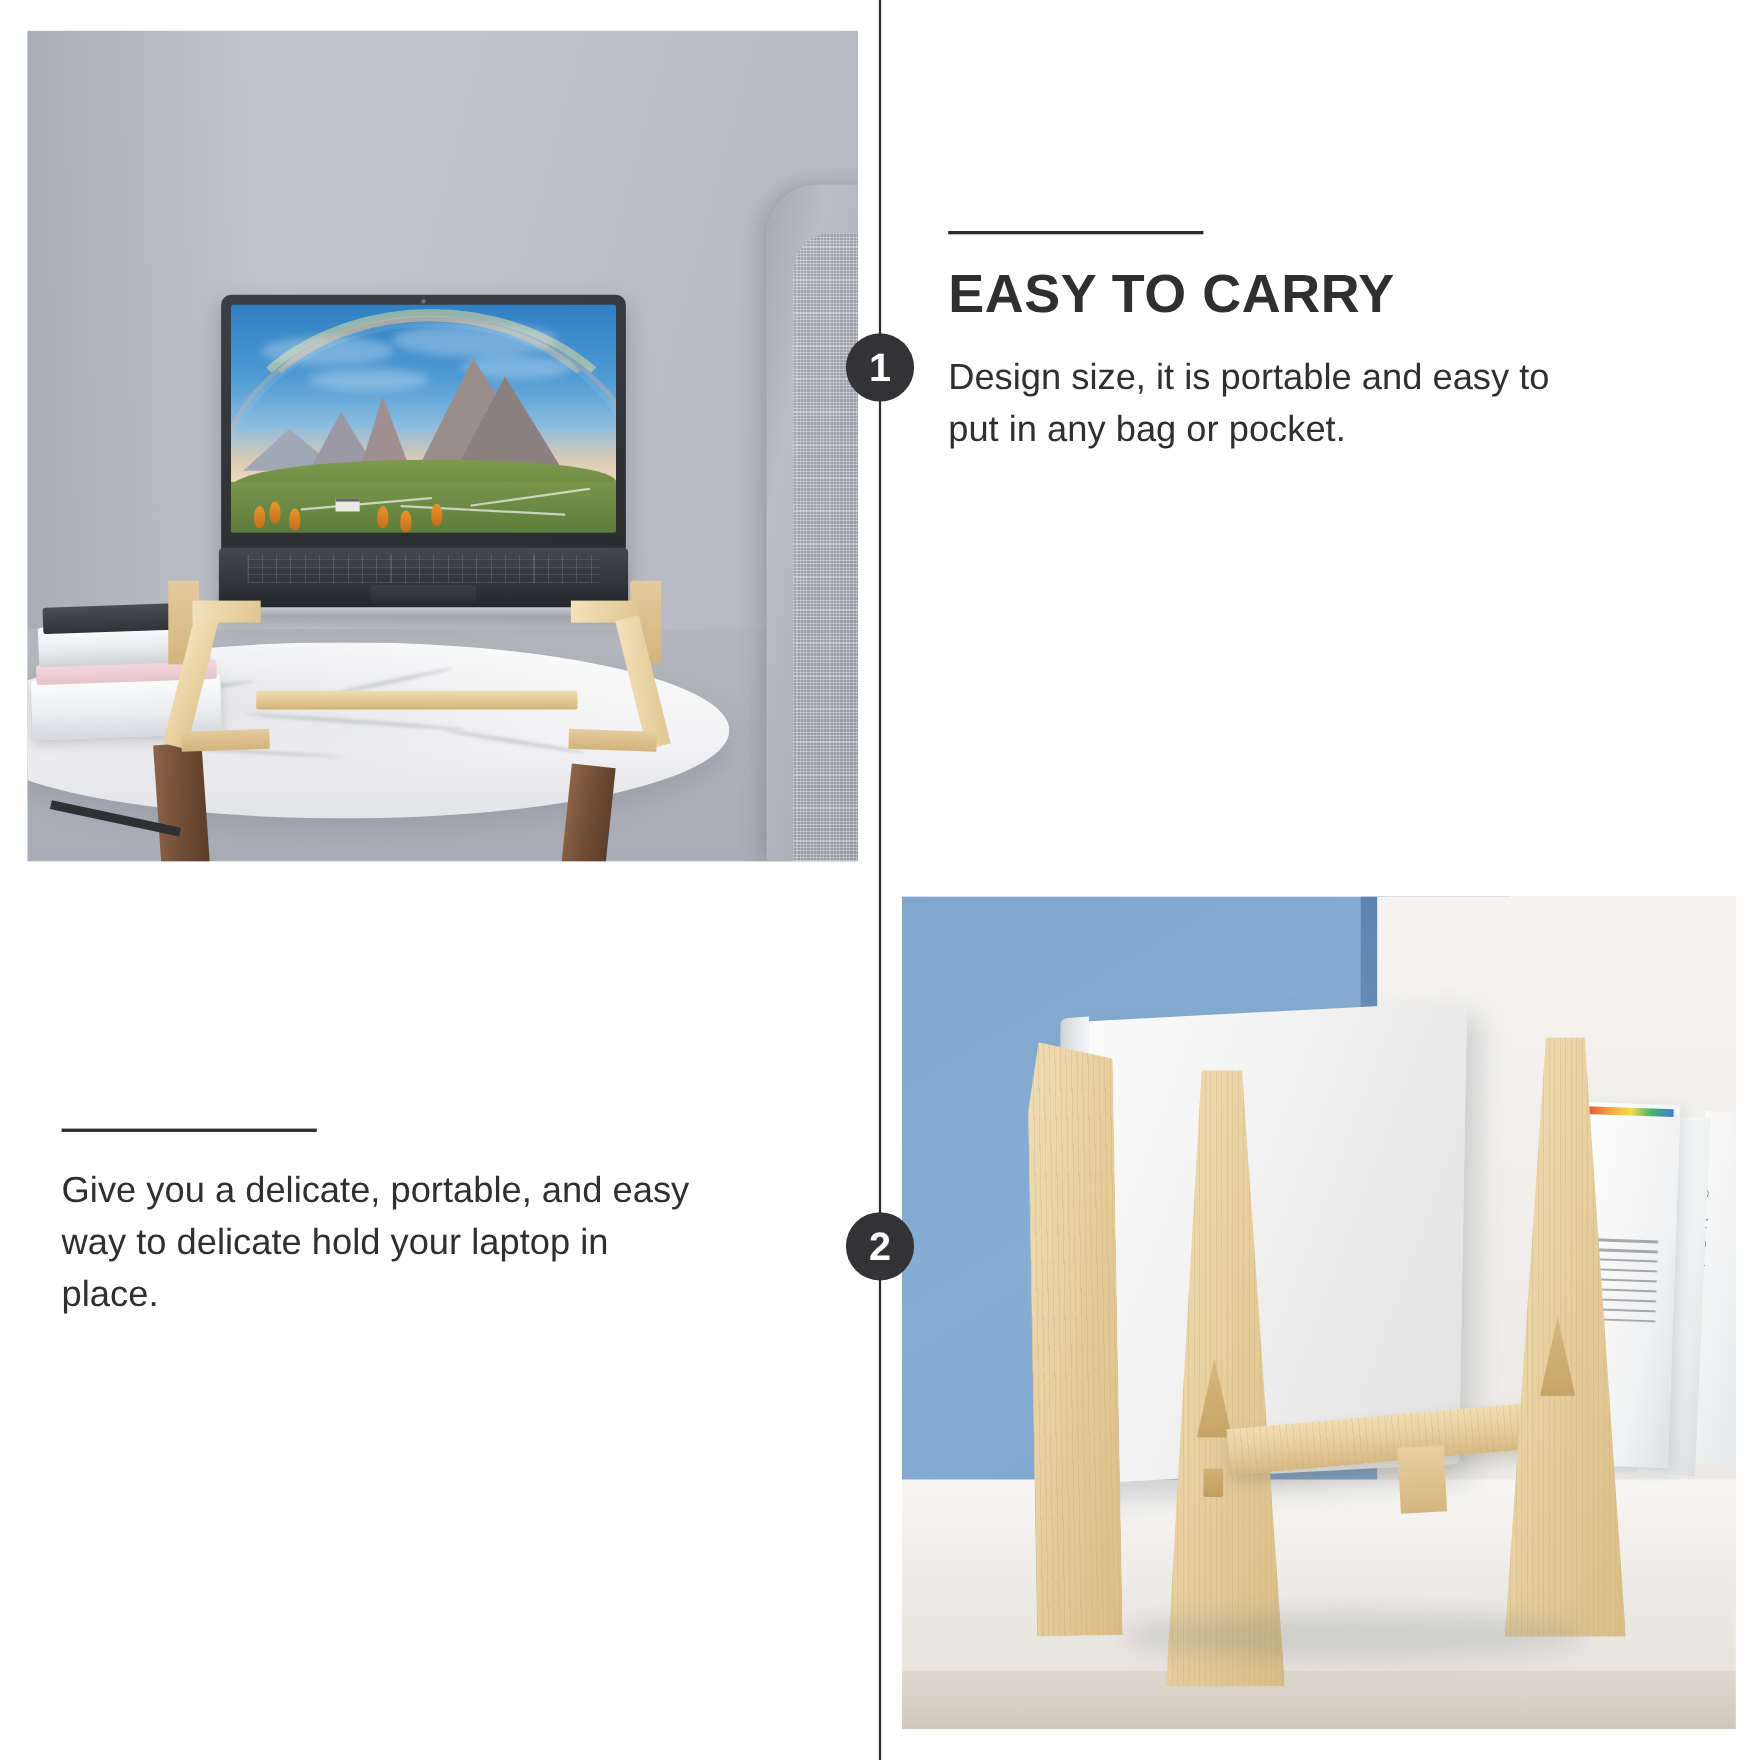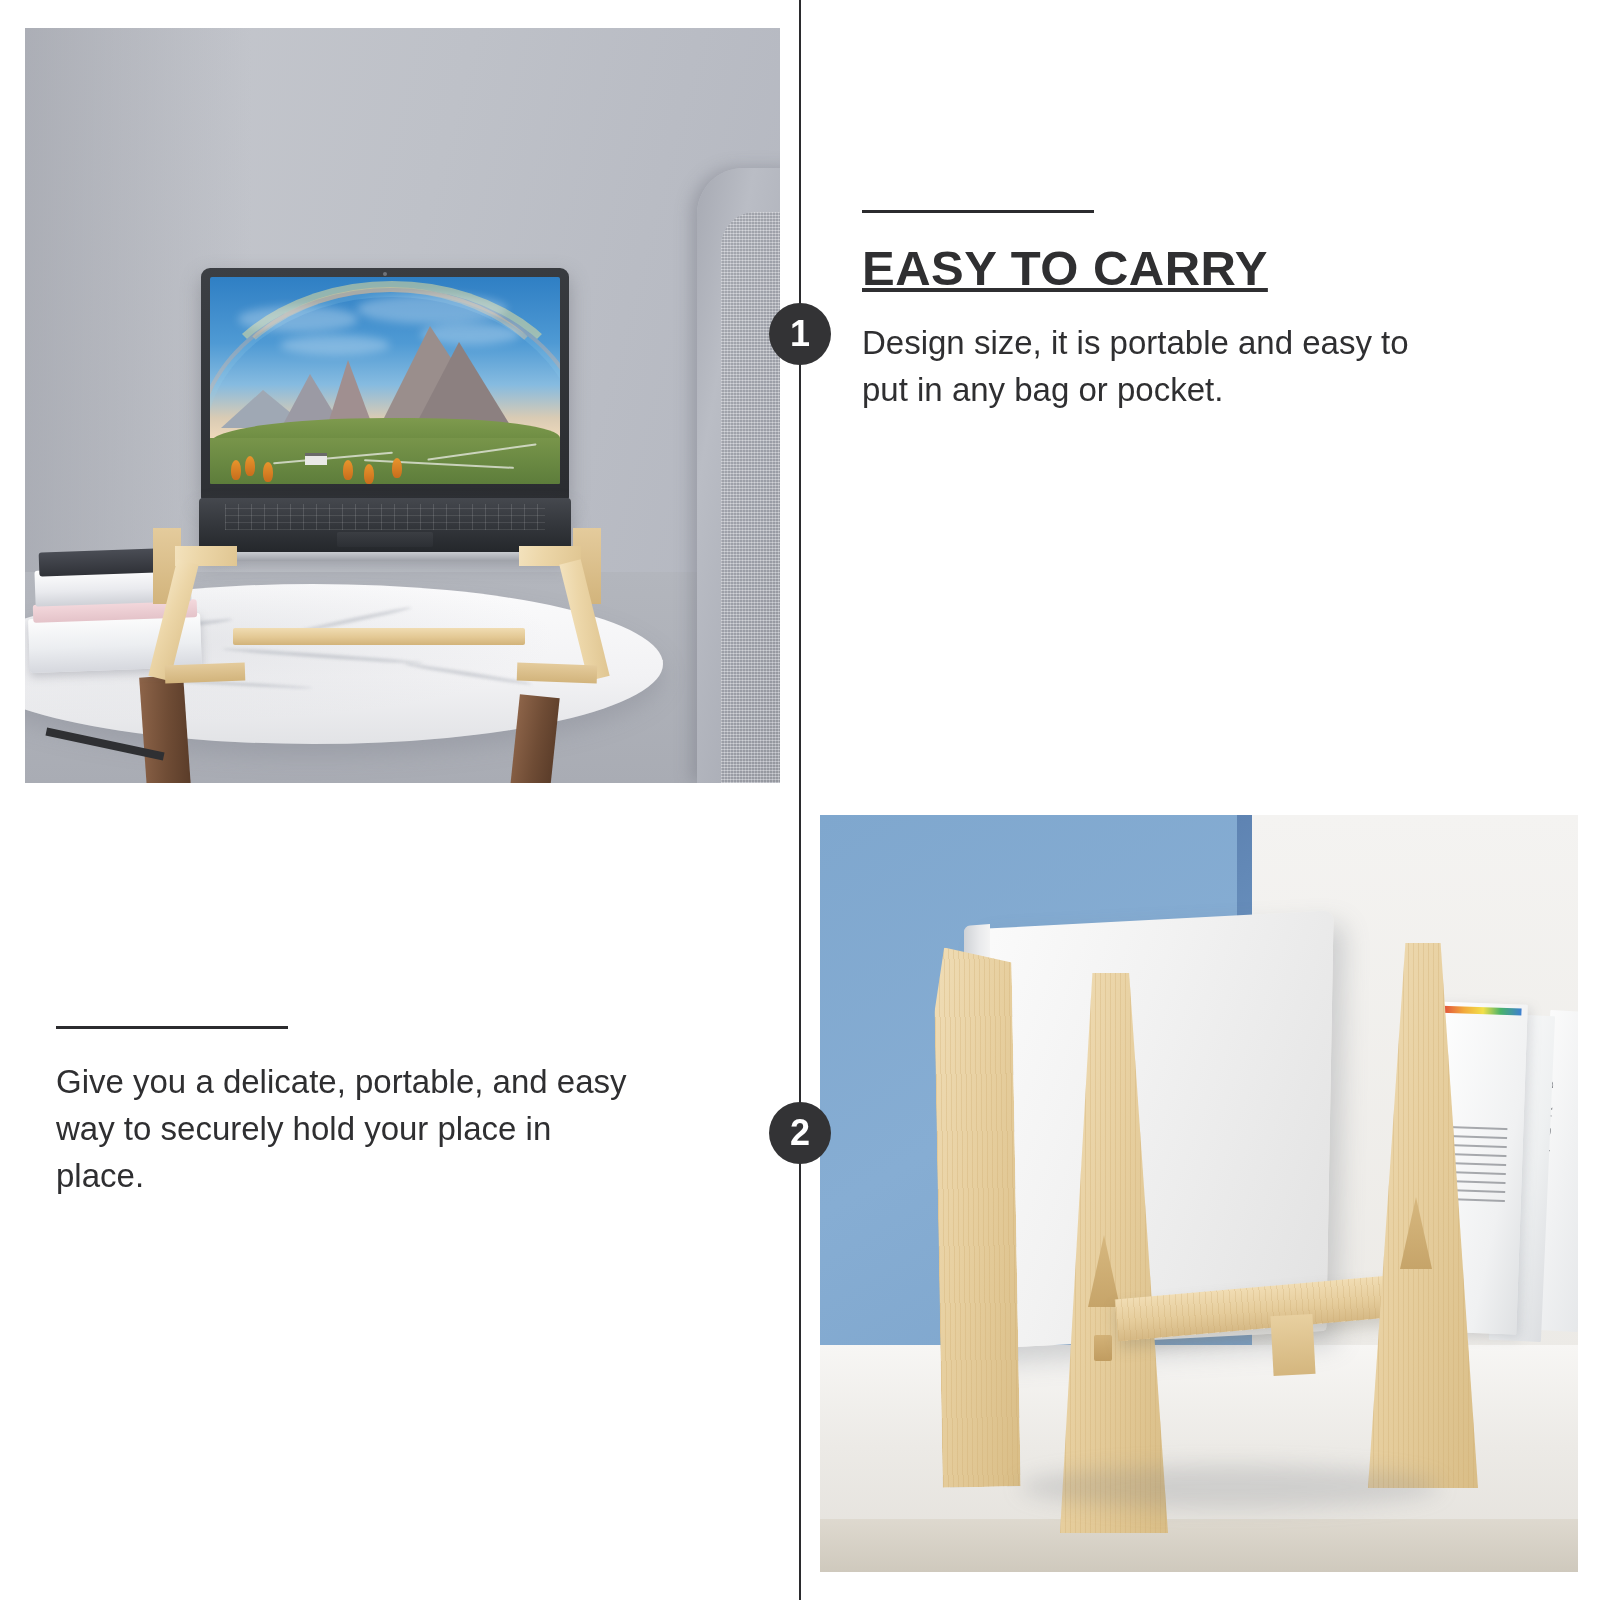--- a/index.html
+++ b/index.html
@@ -58,21 +58,20 @@
     margin-bottom: 30px;
   }
   .feature-title {
     font-size: 49px;
     font-weight: bold;
     color: #2f2f31;
     letter-spacing: 0.5px;
     margin: 0 0 26px 0;
     line-height: 1.05;
     white-space: nowrap;
-    text-decoration: underline;
   }
   .feature-desc {
     font-size: 33px;
     color: #2f2f31;
     line-height: 1.42;
     margin: 0;
     max-width: 580px;
     font-weight: normal;
   }
   #text-1 { left: 862px; top: 210px; }
@@ -574,19 +573,19 @@
   </div>
 
   <div class="text-block" id="text-1">
     <div class="accent-rule"></div>
     <h2 class="feature-title">EASY TO CARRY</h2>
     <p class="feature-desc">Design size, it is portable and easy to put in any bag or pocket.</p>
   </div>
 
   <div class="text-block" id="text-2">
     <div class="accent-rule"></div>
-    <p class="feature-desc">Give you a delicate, portable, and easy way to securely hold your place in place.</p>
+    <p class="feature-desc">Give you a delicate, portable, and easy way to delicate hold your laptop in place.</p>
   </div>
 
   <div class="badge" id="badge-1">1</div>
   <div class="badge" id="badge-2">2</div>
 
 </div>
 
 </body></html>

